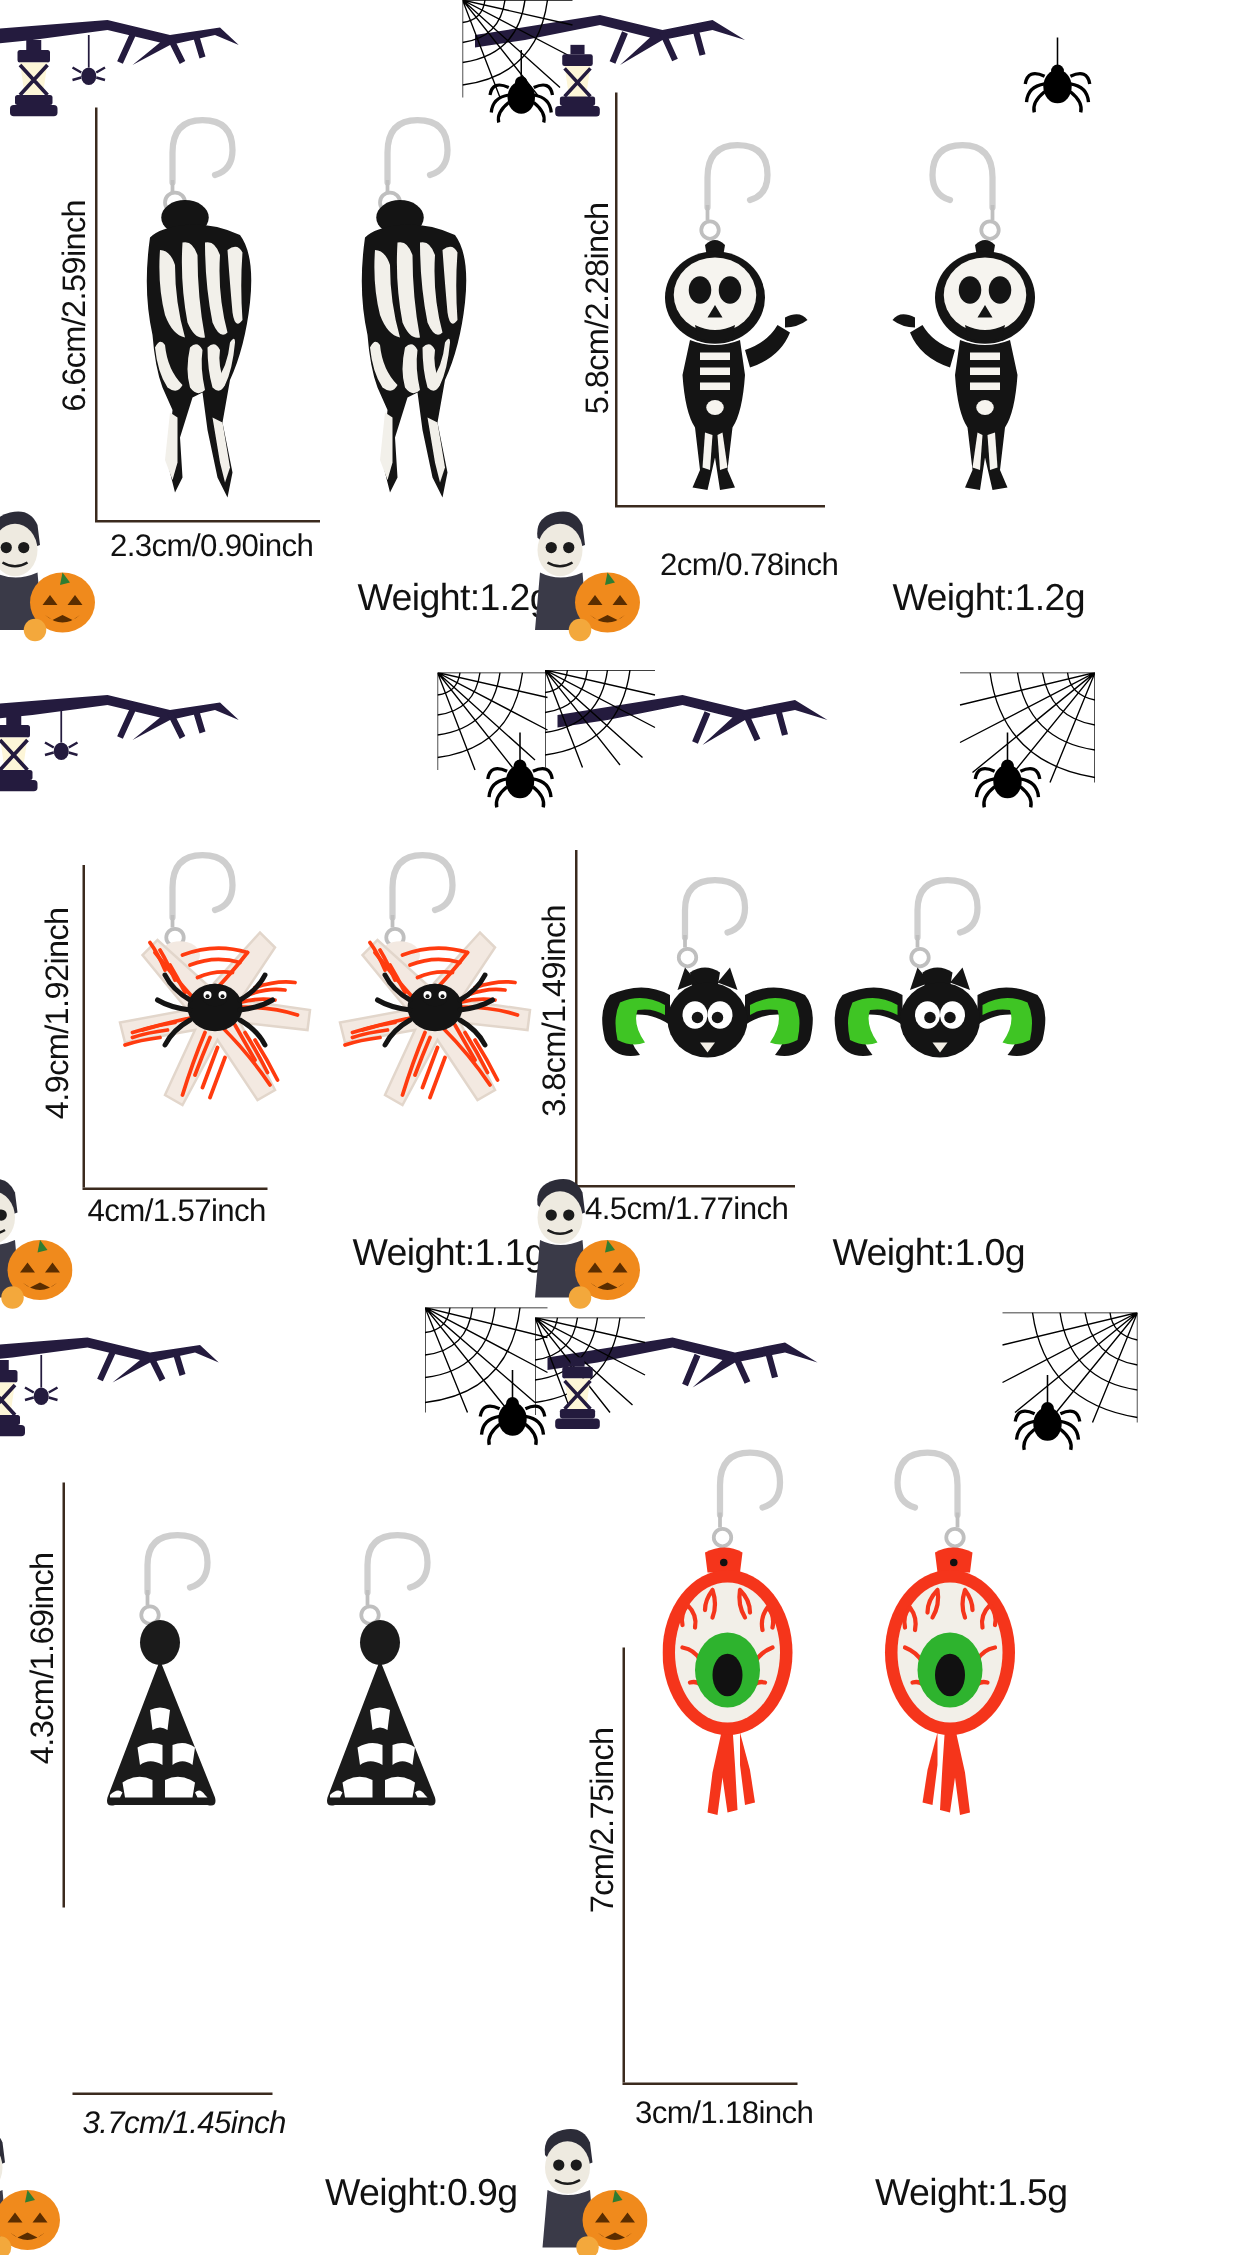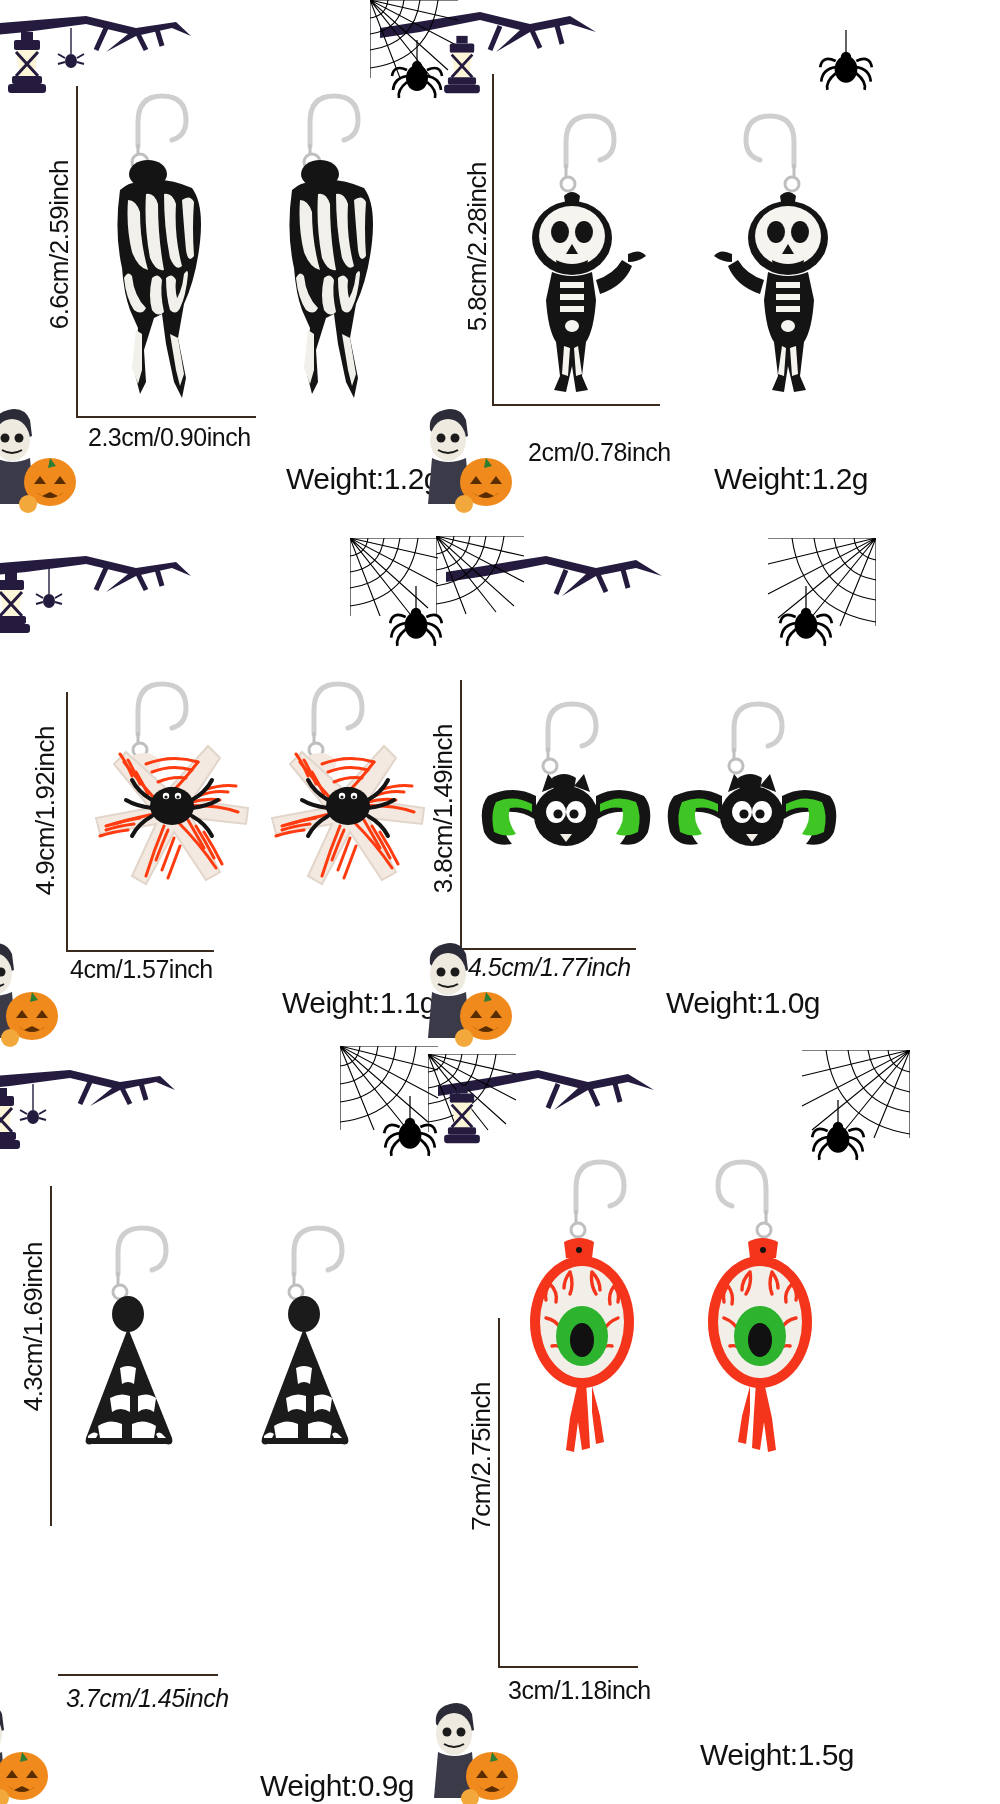--- a/index.html
+++ b/index.html
@@ -401,21 +401,21 @@
       <path d="M72 128 Q58 120 52 108 M72 136 Q56 134 46 128 M72 144 Q58 152 52 164"></path>
       <path d="M112 128 Q126 120 132 108 M112 136 Q128 134 138 128 M112 144 Q126 152 132 164"></path>
     </g>
   </svg>
 </div>
 <div class="weight" style="left:262px;top:986px;margin-left:20px;">Weight:1.1g</div>
 
 <div class="vrule" style="left:460px;top:680px;height:268px;"></div>
 <div class="vlabel" style="left:428px;top:724px;">3.8cm/1.49inch</div>
 <div class="hrule" style="left:460px;top:948px;width:176px;"></div>
-<div class="hlabel" style="left:468px;top:953px;font-style:italic;">4.5cm/1.77inch</div>
+<div class="hlabel" style="left:468px;top:953px;">4.5cm/1.77inch</div>
 
 <div class="earring" style="left:474px;top:692px;">
   <svg width="200" height="180" viewBox="0 0 200 180">
     <g fill="none" stroke="#cfcfcf" stroke-width="5" stroke-linecap="round">
       <path d="M74 58 L74 36 Q74 12 98 12 Q122 12 122 34 Q122 50 108 54"></path>
     </g>
     <path d="M74 56 L74 66" stroke="#bfbfbf" stroke-width="3"></path>
     <ellipse cx="76" cy="74" rx="7" ry="7" fill="none" stroke="#bfbfbf" stroke-width="3"></ellipse>
     <path d="M78 86 Q90 78 102 86 L100 98 L80 98 Z" fill="#141414"></path>
     <path d="M62 104 Q40 92 14 104 Q4 116 10 140 Q18 156 38 152 Q26 138 30 120 Q48 118 62 128 Z" fill="#141414"></path>
@@ -612,21 +612,21 @@
       <path d="M48 152 Q56 148 64 152 L62 168 Q56 164 50 168 Z"></path>
       <path d="M38 182 Q48 176 58 180 L58 196 Q48 190 40 196 Z"></path>
       <path d="M66 180 Q76 176 84 182 L82 196 Q74 190 66 196 Z"></path>
       <path d="M26 210 Q38 202 50 208 L50 222 L28 222 Z"></path>
       <path d="M60 208 Q72 202 84 210 L82 222 L60 222 Z"></path>
       <path d="M16 220 Q22 214 26 218 L24 222 L16 222 Z"></path>
       <path d="M92 220 Q88 214 84 218 L86 222 L94 222 Z"></path>
     </g>
   </svg>
 </div>
-<div class="weight" style="left:260px;top:1738px;margin-top:31px;">Weight:0.9g</div>
+<div class="weight" style="left:260px;top:1738px;">Weight:0.9g</div>
 
 <div class="vrule" style="left:498px;top:1318px;height:348px;"></div>
 <div class="vlabel" style="left:466px;top:1382px;">7cm/2.75inch</div>
 <div class="hrule" style="left:498px;top:1666px;width:140px;"></div>
 <div class="hlabel" style="left:508px;top:1676px;">3cm/1.18inch</div>
 
 <div class="earring" style="left:530px;top:1150px;">
   <svg width="160" height="330" viewBox="0 0 160 330">
     <g fill="none" stroke="#cfcfcf" stroke-width="5" stroke-linecap="round">
       <path d="M46 62 L46 38 Q46 12 70 12 Q94 12 94 36 Q94 52 80 56"></path>

